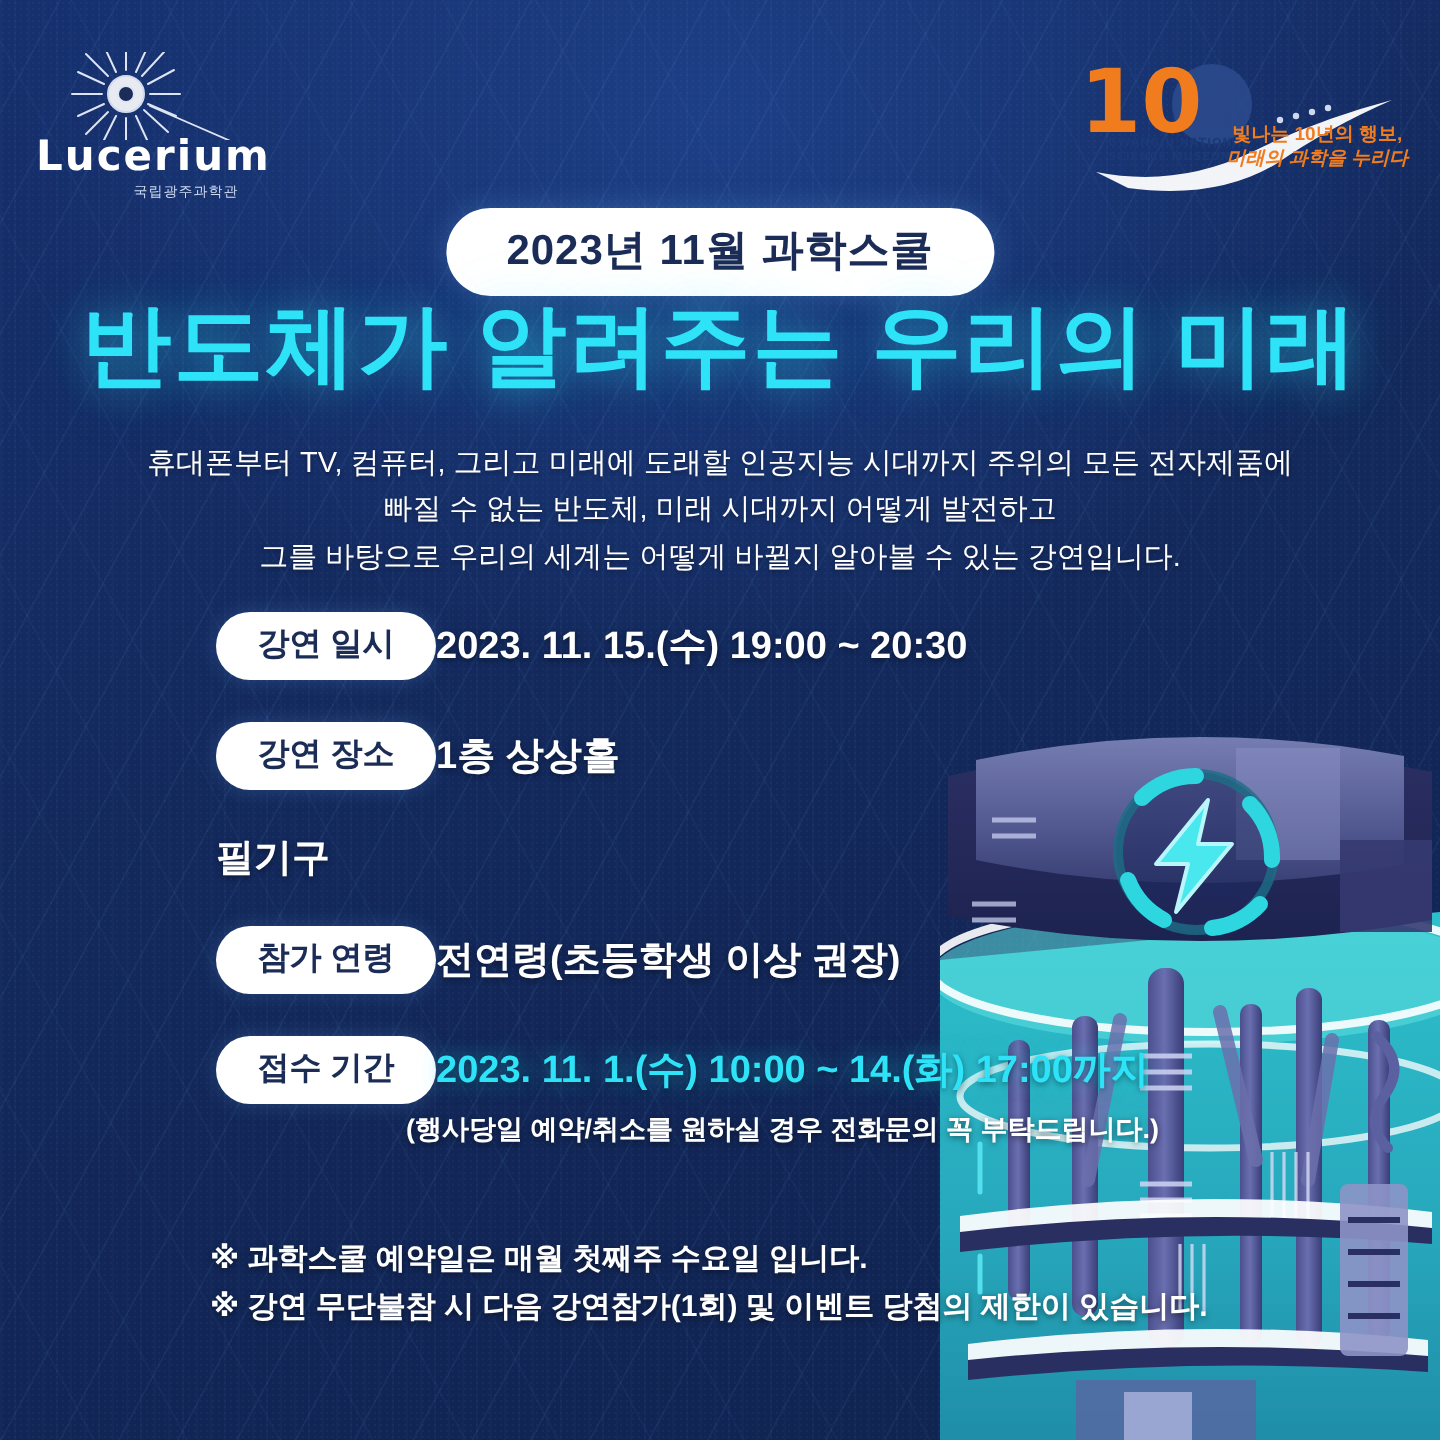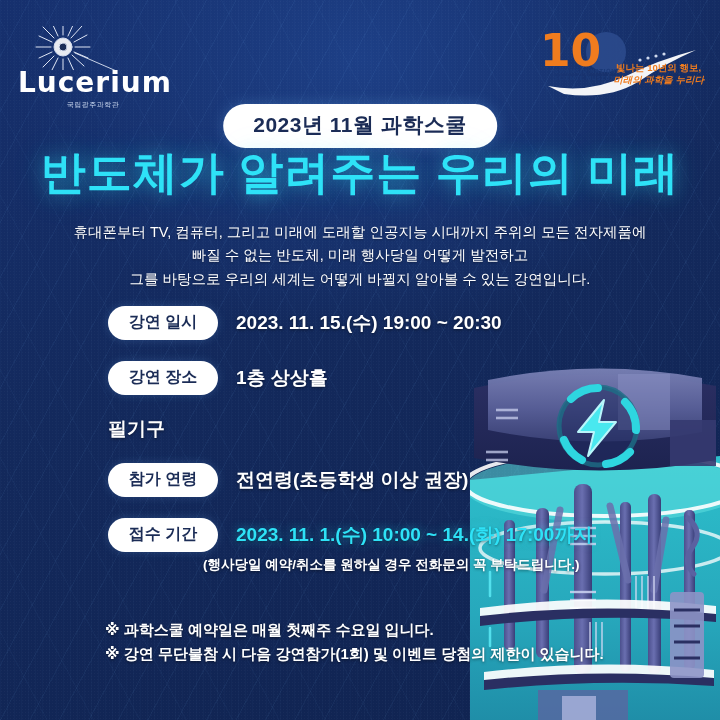--- a/index.html
+++ b/index.html
@@ -31,22 +31,22 @@
   }
 
   
   .illus{position:absolute;right:0;bottom:0;width:250px;height:360px;overflow:hidden;}
   .illus svg{display:block;width:250px;height:360px;}
 
   
   .logo-left{position:absolute;left:18px;top:26px;width:150px;height:70px;}
   .logo-left svg{display:block;}
   .logo-left .brand{
-    color:#ffffff;font-size:28px;font-weight:bold;letter-spacing:1px;
-    text-align:center;margin-top:-4px;font-family:"DejaVu Sans",sans-serif;
+    color:#ffffff;font-size:21px;font-weight:bold;letter-spacing:1px;
+    text-align:left;margin-top:-4px;font-family:"DejaVu Sans",sans-serif;
   }
   .logo-left .sub{color:#cfdcf2;font-size:7px;text-align:center;letter-spacing:.5px;margin-top:1px;}
 
   .logo-right{position:absolute;right:12px;top:20px;width:190px;height:80px;}
 
   
   .pill-title{
     position:absolute;left:50%;top:104px;transform:translateX(-50%);
     background:#ffffff;color:#1b2c56;
     font-size:21px;font-weight:bold;letter-spacing:.5px;
@@ -65,21 +65,21 @@
   
   .desc{
     position:absolute;left:0;right:0;top:221px;text-align:center;
     color:#ffffff;font-size:14.5px;line-height:1.62;font-weight:normal;
     text-shadow:0 1px 2px rgba(0,0,0,.35);
   }
   .desc div{white-space:nowrap;}
 
   
   .info{position:absolute;left:108px;top:306px;width:560px;}
-  .row{display:flex;align-items:center;margin-bottom:21px;position:relative;gap:18px;}
+  .row{display:flex;align-items:center;margin-bottom:21px;position:relative;}
   .tag{
     background:#ffffff;color:#1b2c56;
     font-size:16px;font-weight:bold;
     padding:6px 16px 7px;border-radius:17px;
     min-width:78px;text-align:center;white-space:nowrap;
     box-shadow:0 0 10px rgba(120,190,255,.2);
   }
   .tag.spaced{letter-spacing:6px;text-indent:6px;}
   .val{
     color:#ffffff;font-size:19px;font-weight:bold;white-space:nowrap;
@@ -274,21 +274,21 @@
       <div style="color:#F07C1E;font-size:9.5px;font-weight:bold;font-style:italic;">미래의 과학을 누리다</div>
     </div>
   </div>
 
   <div class="pill-title">2023년 11월 과학스쿨</div>
 
   <div class="headline">반도체가 알려주는 우리의 미래</div>
 
   <div class="desc">
     <div>휴대폰부터 TV, 컴퓨터, 그리고 미래에 도래할 인공지능 시대까지 주위의 모든 전자제품에</div>
-    <div>빠질 수 없는 반도체, 미래 행사당일 어떻게 발전하고</div>
+    <div>빠질 수 없는 반도체, 미래 시대까지 어떻게 발전하고</div>
     <div>그를 바탕으로 우리의 세계는 어떻게 바뀔지 알아볼 수 있는 강연입니다.</div>
   </div>
 
   <div class="info">
 
     <div class="row">
       <div class="tag">강연 일시</div>
       <div class="val">2023. 11. 15.(수) 19:00 ~ 20:30</div>
     </div>
 

